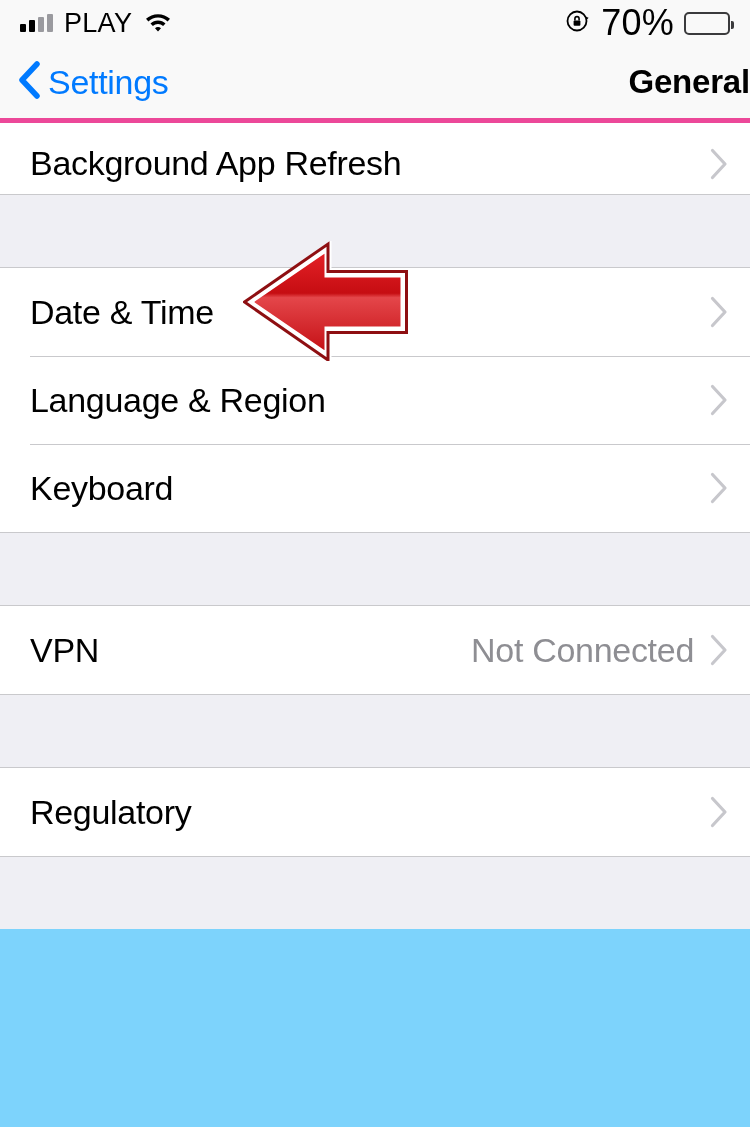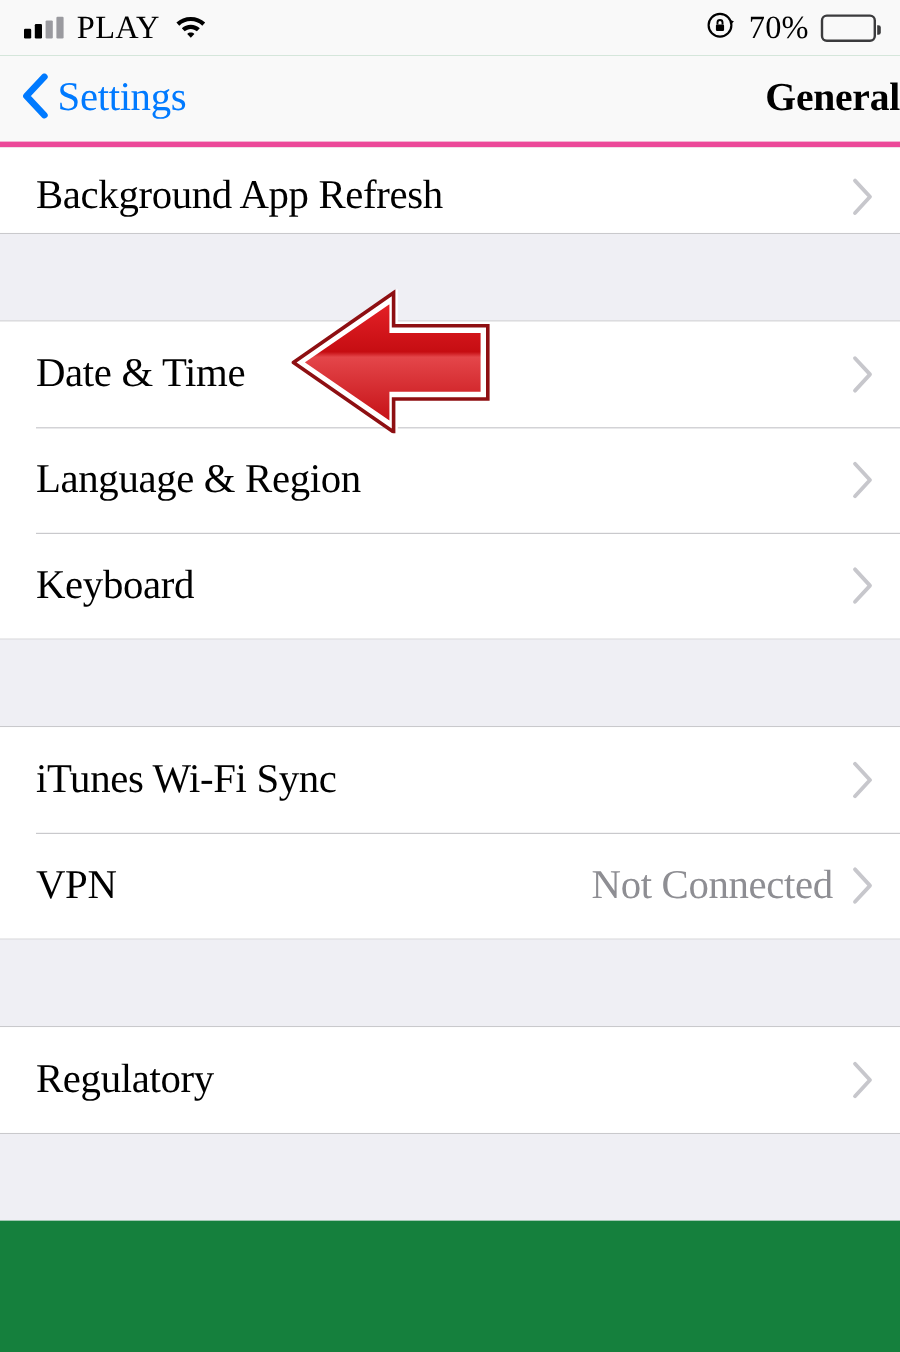--- a/index.html
+++ b/index.html
@@ -11,23 +11,22 @@
     width: 750px;
     height: 1127px;
     overflow: hidden;
     font-family: "Liberation Sans", sans-serif;
     -webkit-font-smoothing: antialiased;
   }
   .phone {
     position: relative;
     width: 750px;
     height: 1127px;
-    background: #15803d;
+    background: #7dd3fc;
     overflow: hidden;
-    font-family: Liberation Serif, serif;
   }
 
   
   .status-bar {
     position: relative;
     height: 46px;
     background: #f9f9f9;
     display: flex;
     align-items: center;
     padding: 0 20px;
@@ -74,21 +73,21 @@
   }
   .status-right {
     margin-left: auto;
     display: flex;
     align-items: center;
     gap: 10px;
     position: relative;
     z-index: 2;
   }
   .battery-pct {
-    font-size: 27px;
+    font-size: 36px;
     color: #000;
     letter-spacing: 0.2px;
   }
   .battery {
     position: relative;
     width: 46px;
     height: 23px;
     border: 2px solid #3b3b3d;
     border-radius: 5px;
     box-sizing: border-box;
@@ -311,28 +310,20 @@
           <span class="row-label">Keyboard</span>
           <span class="row-right">
             <svg class="chevron" width="18" height="32" viewBox="0 0 18 32">
               <path d="M2.5 2.5 L15 16 L2.5 29.5" fill="none" stroke="#c7c7cc" stroke-width="3.2" stroke-linecap="round" stroke-linejoin="round"></path>
             </svg>
           </span>
         </div>
       </div>
       <div class="gap"></div>
       <div class="section">
-        <div class="row">
-          <span class="row-label">iTunes Wi-Fi Sync</span>
-          <span class="row-right">
-            <svg class="chevron" width="18" height="32" viewBox="0 0 18 32">
-              <path d="M2.5 2.5 L15 16 L2.5 29.5" fill="none" stroke="#c7c7cc" stroke-width="3.2" stroke-linecap="round" stroke-linejoin="round"></path>
-            </svg>
-          </span>
-        </div>
         <div class="row">
           <span class="row-label">VPN</span>
           <span class="row-right">
             <span class="row-value">Not Connected</span>
             <svg class="chevron" width="18" height="32" viewBox="0 0 18 32">
               <path d="M2.5 2.5 L15 16 L2.5 29.5" fill="none" stroke="#c7c7cc" stroke-width="3.2" stroke-linecap="round" stroke-linejoin="round"></path>
             </svg>
           </span>
         </div>
       </div>

